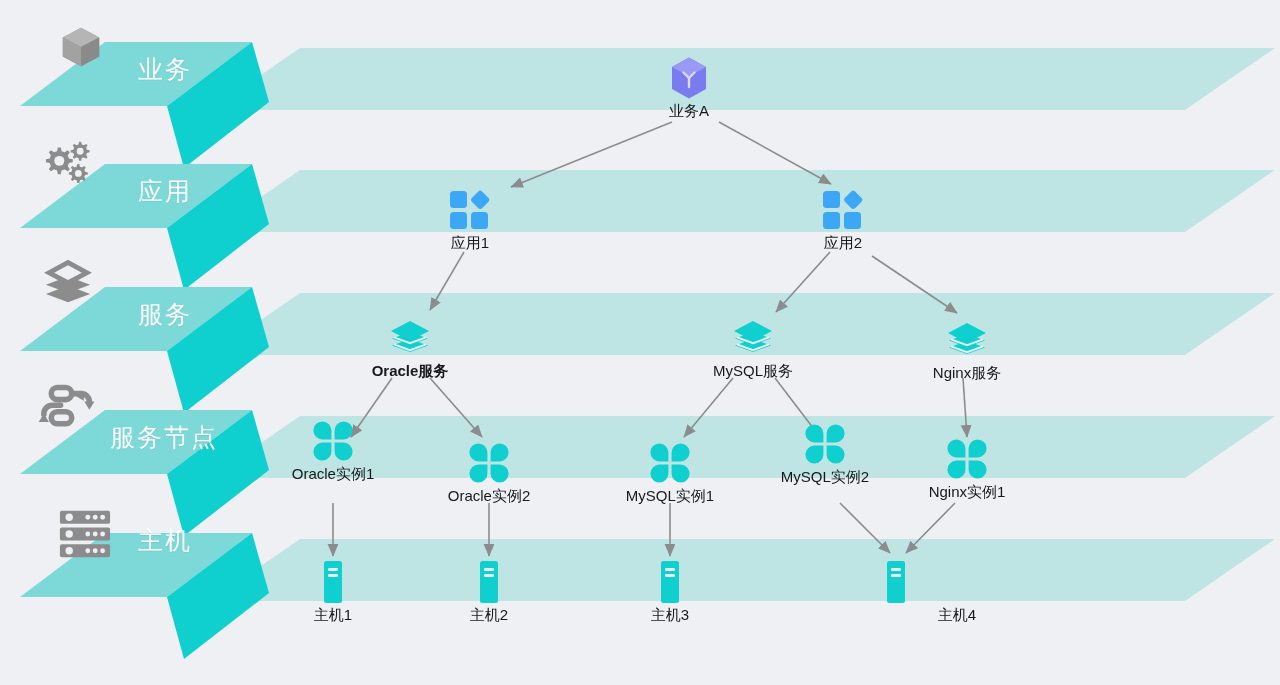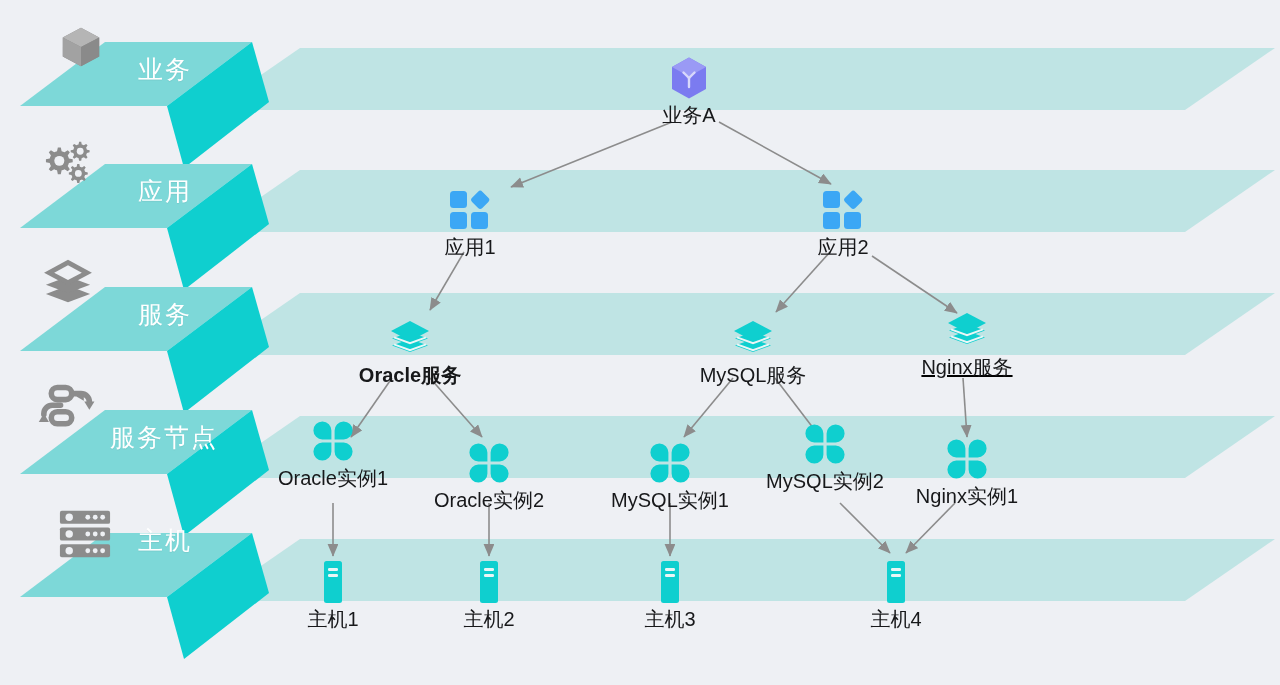--- a/index.html
+++ b/index.html
@@ -46,21 +46,21 @@
     text-align: center;
   }
   .node-icon {
     height: 40px;
     display: flex;
     align-items: center;
     justify-content: center;
   }
   .node-label {
     margin-top: 4px;
-    font-size: 20px;
+    font-size: 15px;
     color: #17181a;
     white-space: nowrap;
     font-family: "Liberation Sans", "DejaVu Sans", sans-serif;
   }
 </style>
 </head>
 <body>
 
 <div id="canvas">
 
@@ -256,21 +256,21 @@
           <path d="M21 2 L2 12 L21 22 L40 12 Z"></path>
         </g>
         <g stroke="#eaf6f6" stroke-width="2" fill="none">
           <path d="M5 25.4 L21 31.2 L37 25.4"></path>
           <path d="M5 18.4 L21 24.2 L37 18.4"></path>
         </g>
       </svg>
         </div>
         <div class="node-label">MySQL服务</div>
       </div>
-      <div class="node" style="left: 967px; top: 310px; text-decoration: underline;">
+      <div class="node" style="left: 967px; top: 320px;">
         <div class="node-icon">
           <svg width="42" height="38" viewBox="0 0 42 38">
         <g fill="#0fcfcf">
           <path d="M21 20 L3 26.5 L21 33 L39 26.5 Z"></path>
           <path d="M21 13 L3 19.5 L21 26 L39 19.5 Z"></path>
           <path d="M21 2 L2 12 L21 22 L40 12 Z"></path>
         </g>
         <g stroke="#eaf6f6" stroke-width="2" fill="none">
           <path d="M5 25.4 L21 31.2 L37 25.4"></path>
           <path d="M5 18.4 L21 24.2 L37 18.4"></path>
@@ -367,21 +367,21 @@
       <div class="node" style="left: 670px; top: 562px; text-align: center;">
         <div class="node-icon">
           <svg width="26" height="44" viewBox="0 0 26 44">
         <rect x="4" y="1" width="18" height="42" rx="2.5" fill="#0fcfcf"></rect>
         <rect x="8" y="8" width="10" height="3" rx="1.2" fill="#eaf6f6"></rect>
         <rect x="8" y="14" width="10" height="3" rx="1.2" fill="#eaf6f6"></rect>
       </svg>
         </div>
         <div class="node-label">主机3</div>
       </div>
-      <div class="node" style="left: 896px; top: 562px;">
+      <div class="node" style="left: 896px; top: 562px; text-align: right;">
         <div class="node-icon">
           <svg width="26" height="44" viewBox="0 0 26 44">
         <rect x="4" y="1" width="18" height="42" rx="2.5" fill="#0fcfcf"></rect>
         <rect x="8" y="8" width="10" height="3" rx="1.2" fill="#eaf6f6"></rect>
         <rect x="8" y="14" width="10" height="3" rx="1.2" fill="#eaf6f6"></rect>
       </svg>
         </div>
         <div class="node-label">主机4</div>
       </div>
     </div>

